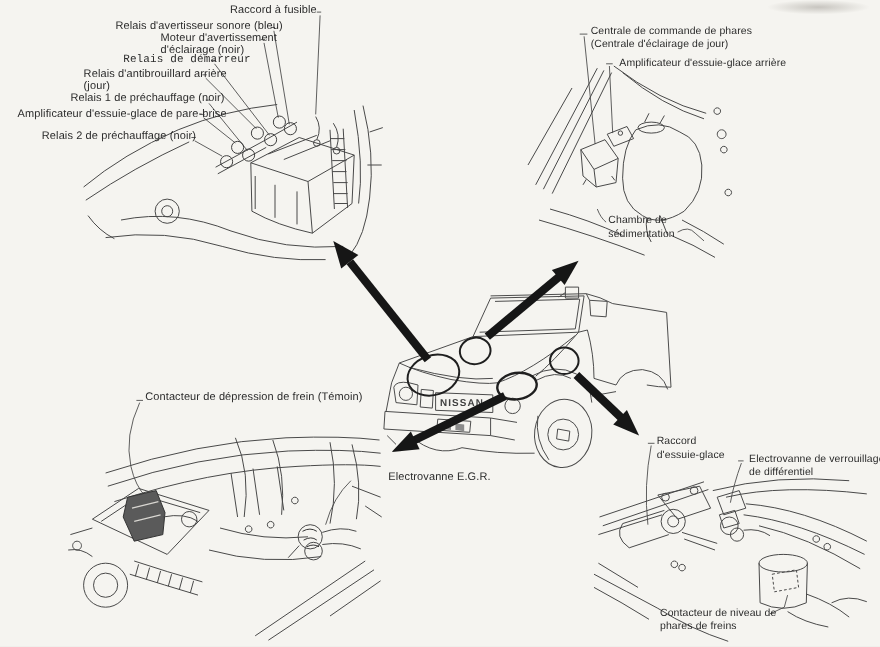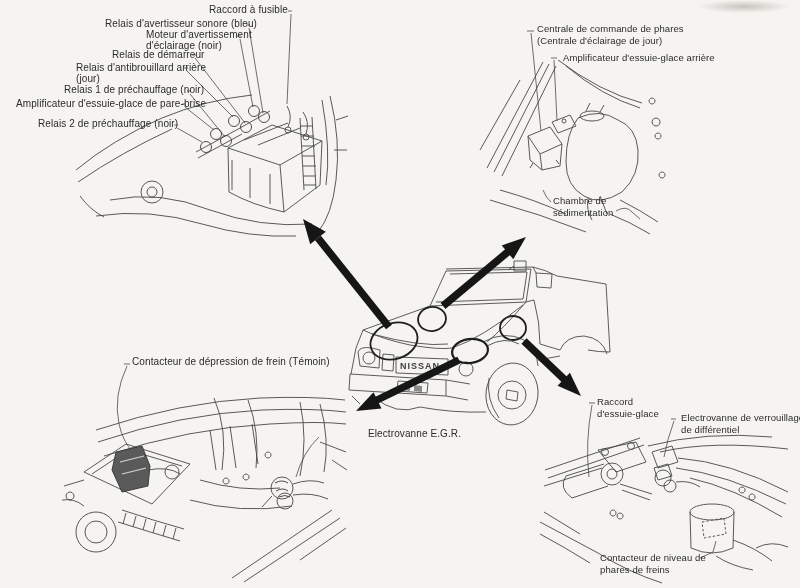--- a/index.html
+++ b/index.html
@@ -223,21 +223,21 @@
 
   <div class="lbl ralign" style="left:148px;top:5px;width:140px;">Raccord à fusible</div>
 
   <div class="lbl ralign" style="left:105px;top:19px;width:140px;text-align:center;">Relais d'avertisseur sonore (bleu)</div>
 
   <div class="lbl" style="left:146px;top:30px;">
     <div>Moteur d'avertissement</div>
     <div>d'éclairage (noir)</div>
   </div>
 
-  <div class="lbl" style="left:112px;top:50px;">Relais de démarreur</div>
+  <div class="lbl" style="left:112px;top:50px;font-family:Liberation Mono, monospace;">Relais de démarreur</div>
 
   <div class="lbl" style="left:76px;top:63px;">
     <div>Relais d'antibrouillard arrière</div>
     <div>(jour)</div>
   </div>
 
   <div class="lbl" style="left:64px;top:85px;">Relais 1 de préchauffage (noir)</div>
 
   <div class="lbl" style="left:16px;top:99px;">Amplificateur d'essuie-glace de pare-brise</div>
 
@@ -250,21 +250,21 @@
 
   <div class="lbl big" style="left:563px;top:52px;">Amplificateur d'essuie-glace arrière</div>
 
   <div class="lbl big" style="left:553px;top:195px;">
     <div>Chambre de</div>
     <div>sédimentation</div>
   </div>
 
   <div class="lbl" style="left:132px;top:357px;">Contacteur de dépression de frein (Témoin)</div>
 
-  <div class="lbl" style="left:336px;top:429px;padding-left:32px;">Electrovanne E.G.R.</div>
+  <div class="lbl" style="left:321px;top:429px;padding-left:32px;">Electrovanne E.G.R.</div>
 
   <div class="lbl big" style="left:597px;top:396px;">
     <div>Raccord</div>
     <div>d'essuie-glace</div>
   </div>
 
   <div class="lbl big" style="left:681px;top:412px;">
     <div>Electrovanne de verrouillage</div>
     <div>de différentiel</div>
   </div>

